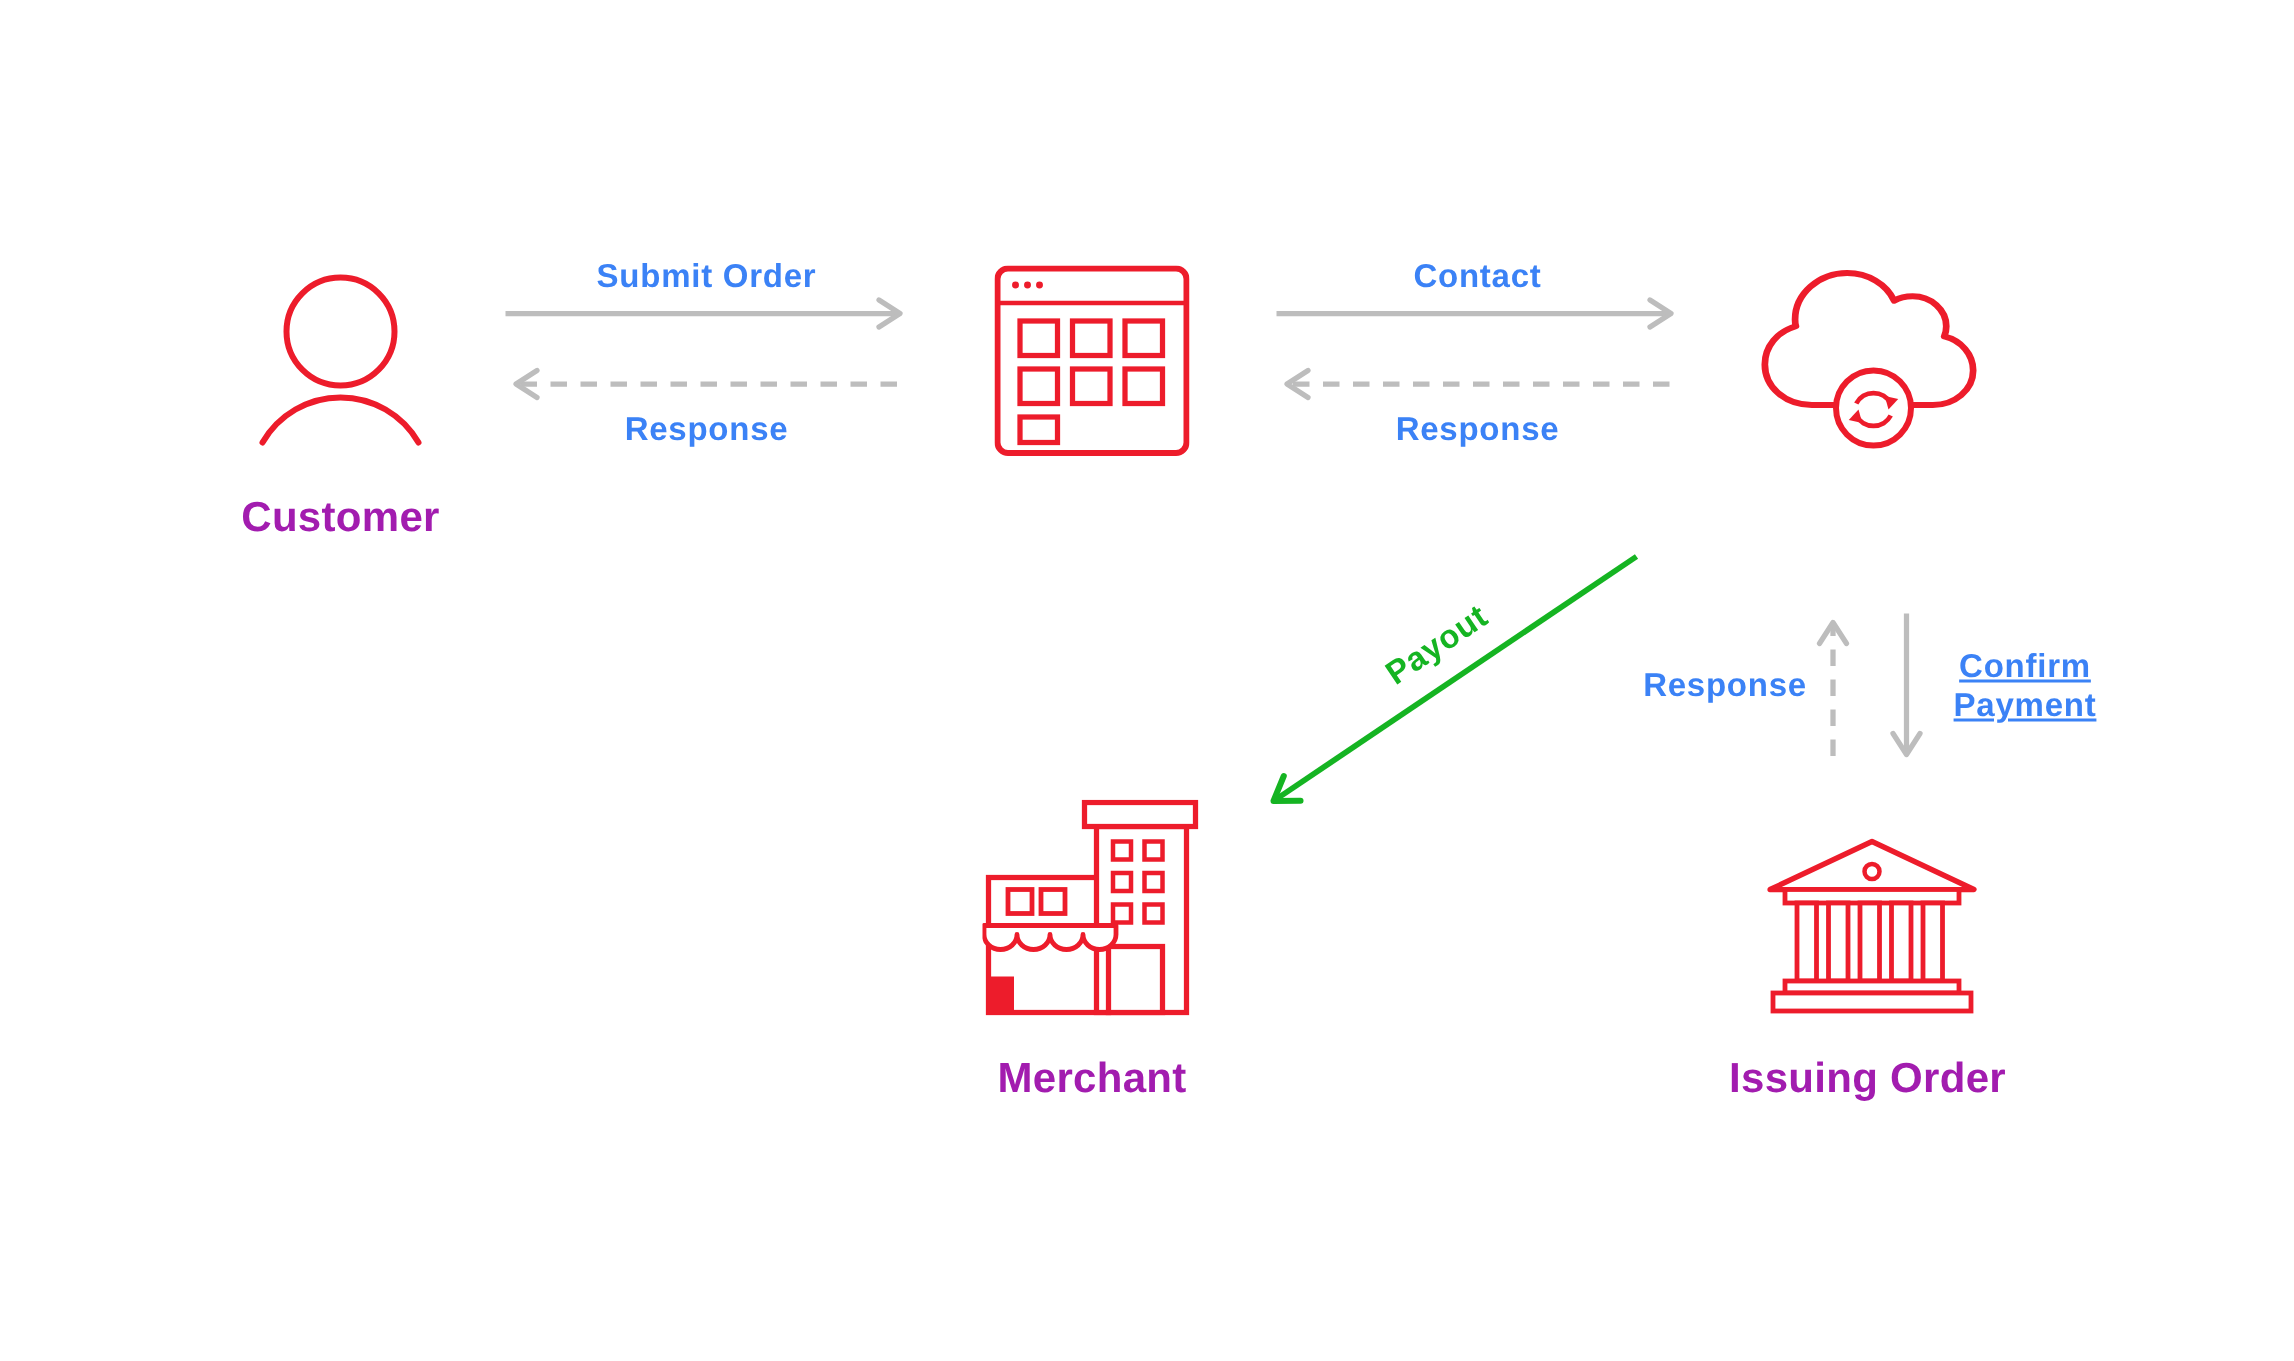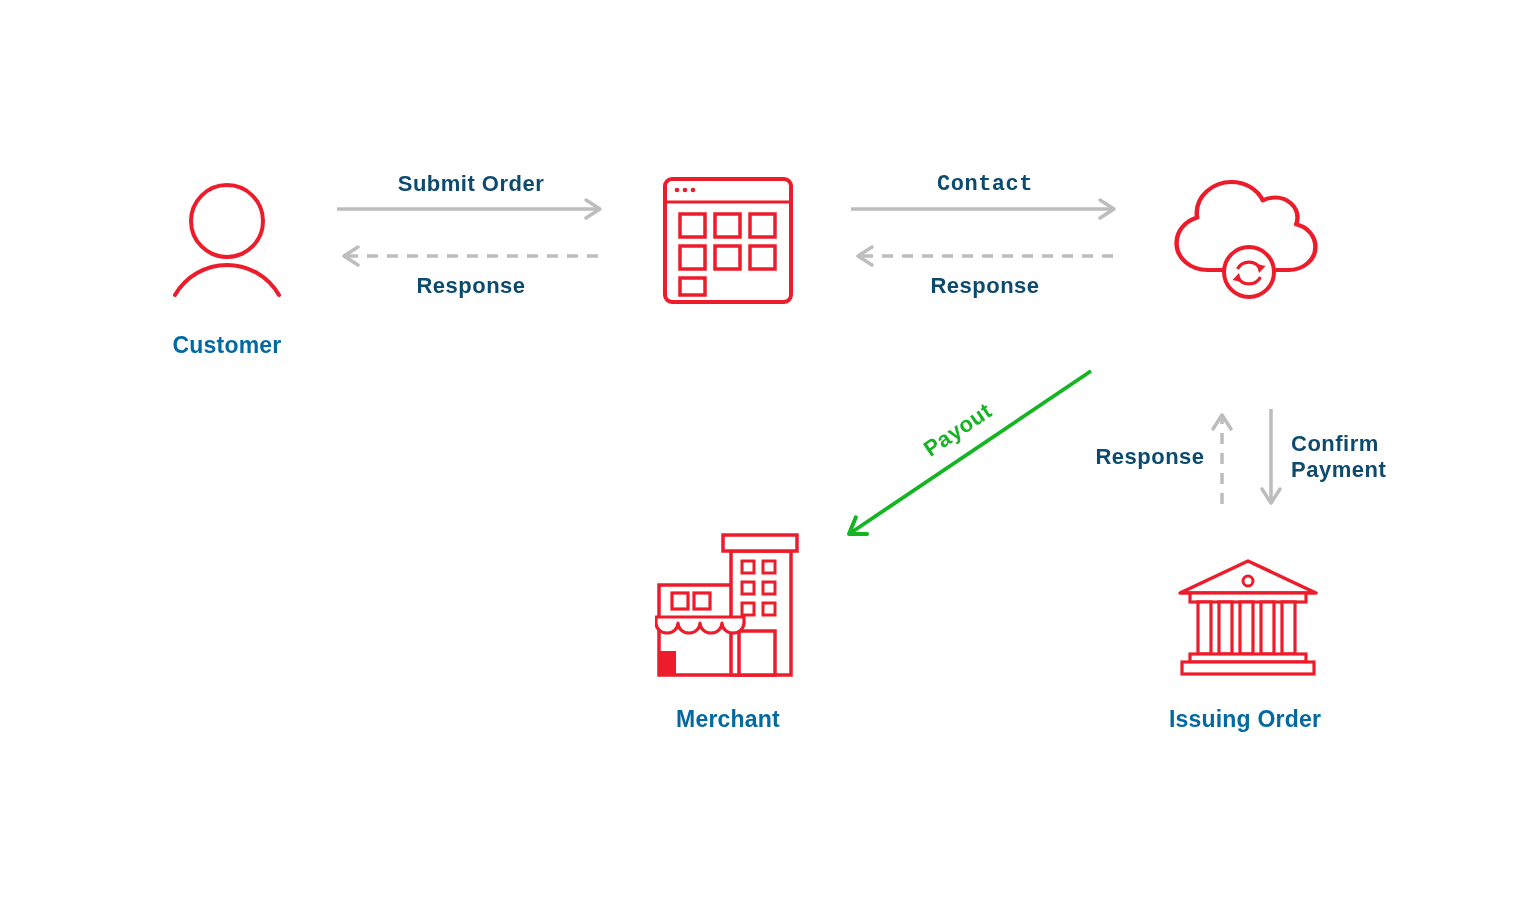--- a/index.html
+++ b/index.html
@@ -7,35 +7,35 @@
   body { font-family:"Liberation Sans", sans-serif; }
   .canvas { position:relative; width:1529px; height:907px; background:#ffffff; overflow:hidden; }
   .arrows { position:absolute; left:0; top:0; }
   .solid  { stroke:#bdbdbd; stroke-width:3.5; fill:none; }
   .dashed { stroke:#bdbdbd; stroke-width:3.5; fill:none; stroke-dasharray:11 9; }
   .payout-line { stroke:#15b422; stroke-width:3.8; fill:none; }
   .icon { position:absolute; }
   .icon svg { display:block; }
   .node-label {
     position:absolute; transform:translate(-50%,-50%);
-    font-weight:700; font-size:23px; color:#0369a1;
+    font-weight:700; font-size:28px; color:#a21caf;
     letter-spacing:0.2px; white-space:nowrap;
   }
   .edge-label {
     position:absolute; transform:translate(-50%,-50%);
-    font-weight:700; font-size:22px; color:#0c4a6e;
+    font-weight:700; font-size:22px; color:#3b82f6;
     letter-spacing:0.5px; white-space:nowrap;
   }
   .edge-label.payout-text {
     color:#15b422;
     transform:translate(-50%,-50%) rotate(-34deg);
   }
   .edge-label.confirm {
     transform:none; white-space:normal; width:118px;
-    text-align:left; line-height:1.2;
+    text-align:center; line-height:1.2;text-decoration:underline;
   }
 </style>
 </head>
 <body>
 
 <div class="canvas">
 
   <svg class="arrows" width="1529" height="907" viewBox="0 0 1529 907">
     <defs>
       <marker id="mGray" markerUnits="userSpaceOnUse" markerWidth="24" markerHeight="28" refX="19" refY="14" orient="auto">
@@ -135,19 +135,19 @@
       <rect x="4" y="104" width="132" height="12" fill="#ffffff" stroke="#ed1c2b" stroke-width="3.2"></rect>
     </svg>
   </div>
 
   <div class="node-label" style="left:227px;  top:345px;">Customer</div>
   <div class="node-label" style="left:728px;  top:719px;">Merchant</div>
   <div class="node-label" style="left:1245px; top:719px;">Issuing Order</div>
 
   <div class="edge-label" style="left:471px; top:184px;">Submit Order</div>
   <div class="edge-label" style="left:471px; top:286px;">Response</div>
-  <div class="edge-label" style="left:985px; top:184px;font-family:Liberation Mono, monospace;">Contact</div>
+  <div class="edge-label" style="left:985px; top:184px;">Contact</div>
   <div class="edge-label" style="left:985px; top:286px;">Response</div>
   <div class="edge-label payout-text" style="left:958px; top:430px;">Payout</div>
   <div class="edge-label" style="left:1150px; top:457px;">Response</div>
   <div class="edge-label confirm" style="left:1291px; top:431px;">Confirm Payment</div>
 
 </div>
 
 </body></html>

